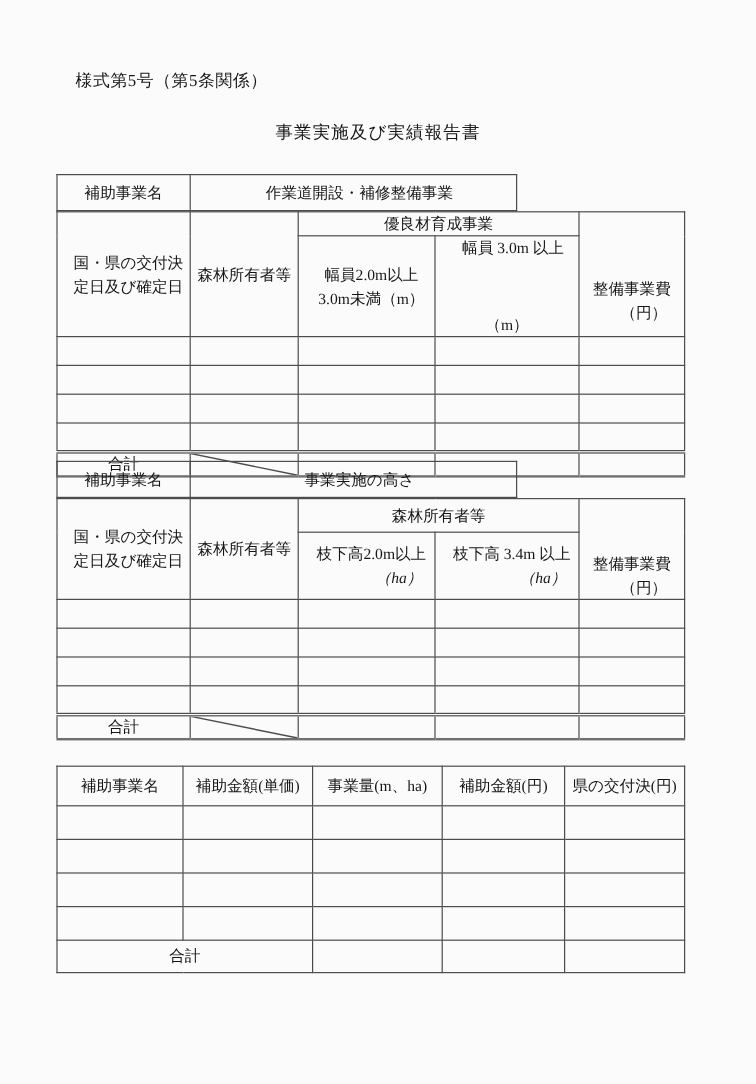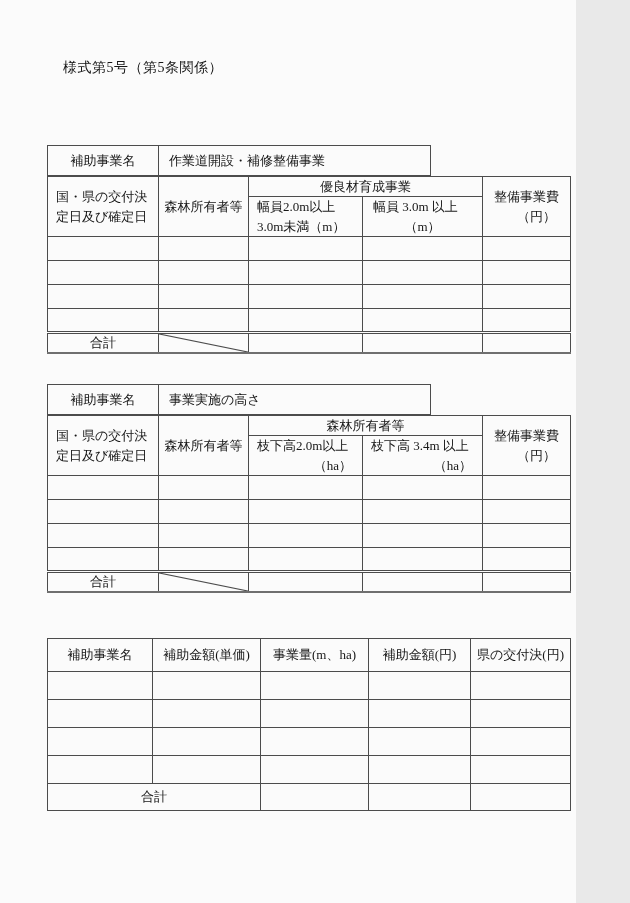--- a/index.html
+++ b/index.html
@@ -1,19 +1,19 @@
 <!DOCTYPE html>
 <html><head>
 <meta charset="utf-8">
 <style>
   html,body{margin:0;padding:0;}
   body{background:#e9e9e9;}
   .doc{
     position:relative;
-    width:576px;height:903px;
+    width:630px;height:903px;
     background:#fbfbfb;
     font-family:"Liberation Serif","DejaVu Serif",serif;
     color:#161616;
     overflow:hidden;
   }
   .form-number{
     position:absolute;left:63px;top:59px;
     font-size:14px;letter-spacing:.5px;white-space:nowrap;
   }
   .doc-title{
@@ -23,26 +23,26 @@
   table{border-collapse:collapse;table-layout:fixed;position:absolute;background:transparent;}
   td{
     border:1px solid #4c4c4c;
     font-size:13px;
     vertical-align:middle;
     padding:0;
     overflow:hidden;
     position:relative;
   }
   .ln{line-height:1.5;font-size:13px;}
-  .center{text-align:center;}
-  .left{text-align:left;font-family:Liberation Serif, serif;}
+  .center{text-align:center;margin-top:44px;}
+  .left{text-align:center;font-family:Liberation Serif, serif;}
   .right{text-align:right;}
   .pl8{padding-left:8px;}
   .pl10{padding-left:10px;}
-  .pr10{padding-right:10px;}
+  .pr10{padding-right:10px;font-style:italic;}
   .pr14{padding-right:14px;}
   
   .rh20{height:20px;} .rh40{height:40px;} .rh38{height:38px;}
   .rh24{height:24px;} .rh18{height:18px;} .rh19{height:19px;}
   .rh33{height:33px;} .rh28{height:28px;} .rh27{height:27px;}
   
   .t-name{left:47px;}
   
   .t-main{left:47px;}
   tr.total-row td{
@@ -50,20 +50,21 @@
     border-bottom:2px solid #6f6f6f;
   }
   .diag-svg{position:absolute;left:0;top:0;width:100%;height:100%;display:block;}
 </style>
 </head>
 <body>
 
 <div class="doc">
 
   <div class="form-number">様式第5号（第5条関係）</div>
+  <div class="doc-title">事業実施及び実績報告書</div>
 
   <table class="t-name" style="top:145px;width:383px;">
     <colgroup>
         <col style="width:111px">
         <col style="width:272px">
       </colgroup>
     <tbody>
         <tr style="height:30px;">
       <td class="center">補助事業名</td>
       <td class="left pl10">作業道開設・補修整備事業</td>

